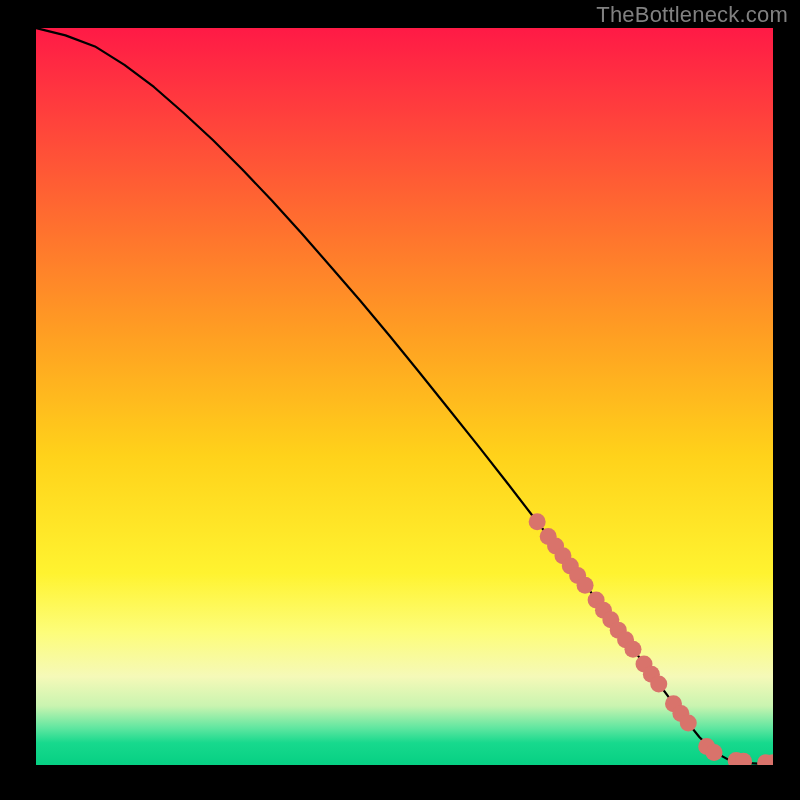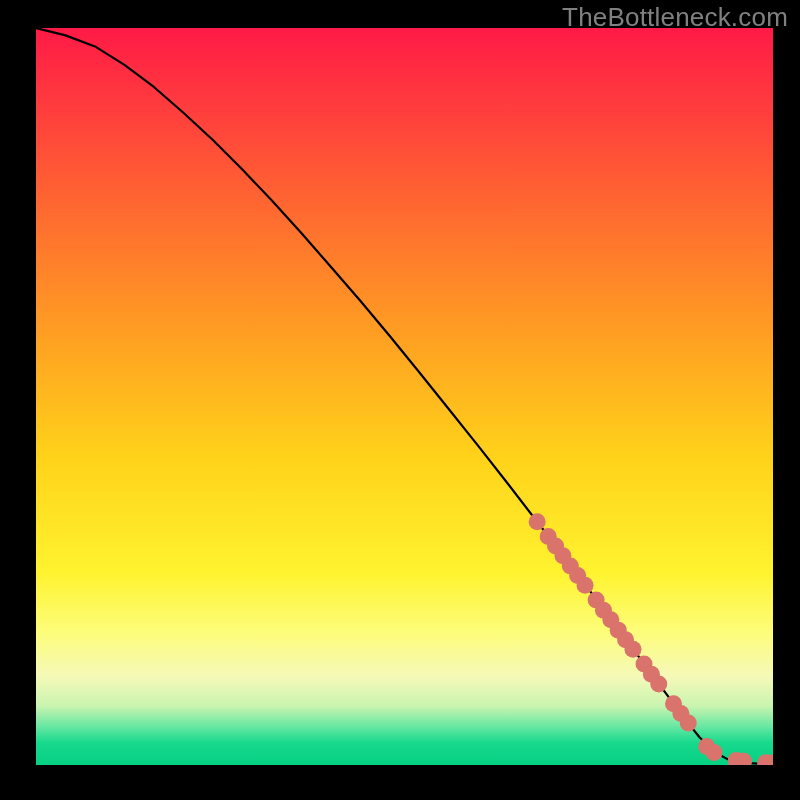--- a/index.html
+++ b/index.html
@@ -17,21 +17,21 @@
     left: 0;
     width: 800px;
     height: 800px;
     background: #000;
   }
   .attribution {
     position: absolute;
     top: 2px;
     right: 12px;
     color: #808080;
-    font-size: 26px;
+    font-size: 22px;
     font-weight: 500;
     letter-spacing: 0.2px;
   }
   .plot {
     position: absolute;
     left: 36px;
     top: 28px;
     width: 737px;
     height: 737px;
     overflow: hidden;

